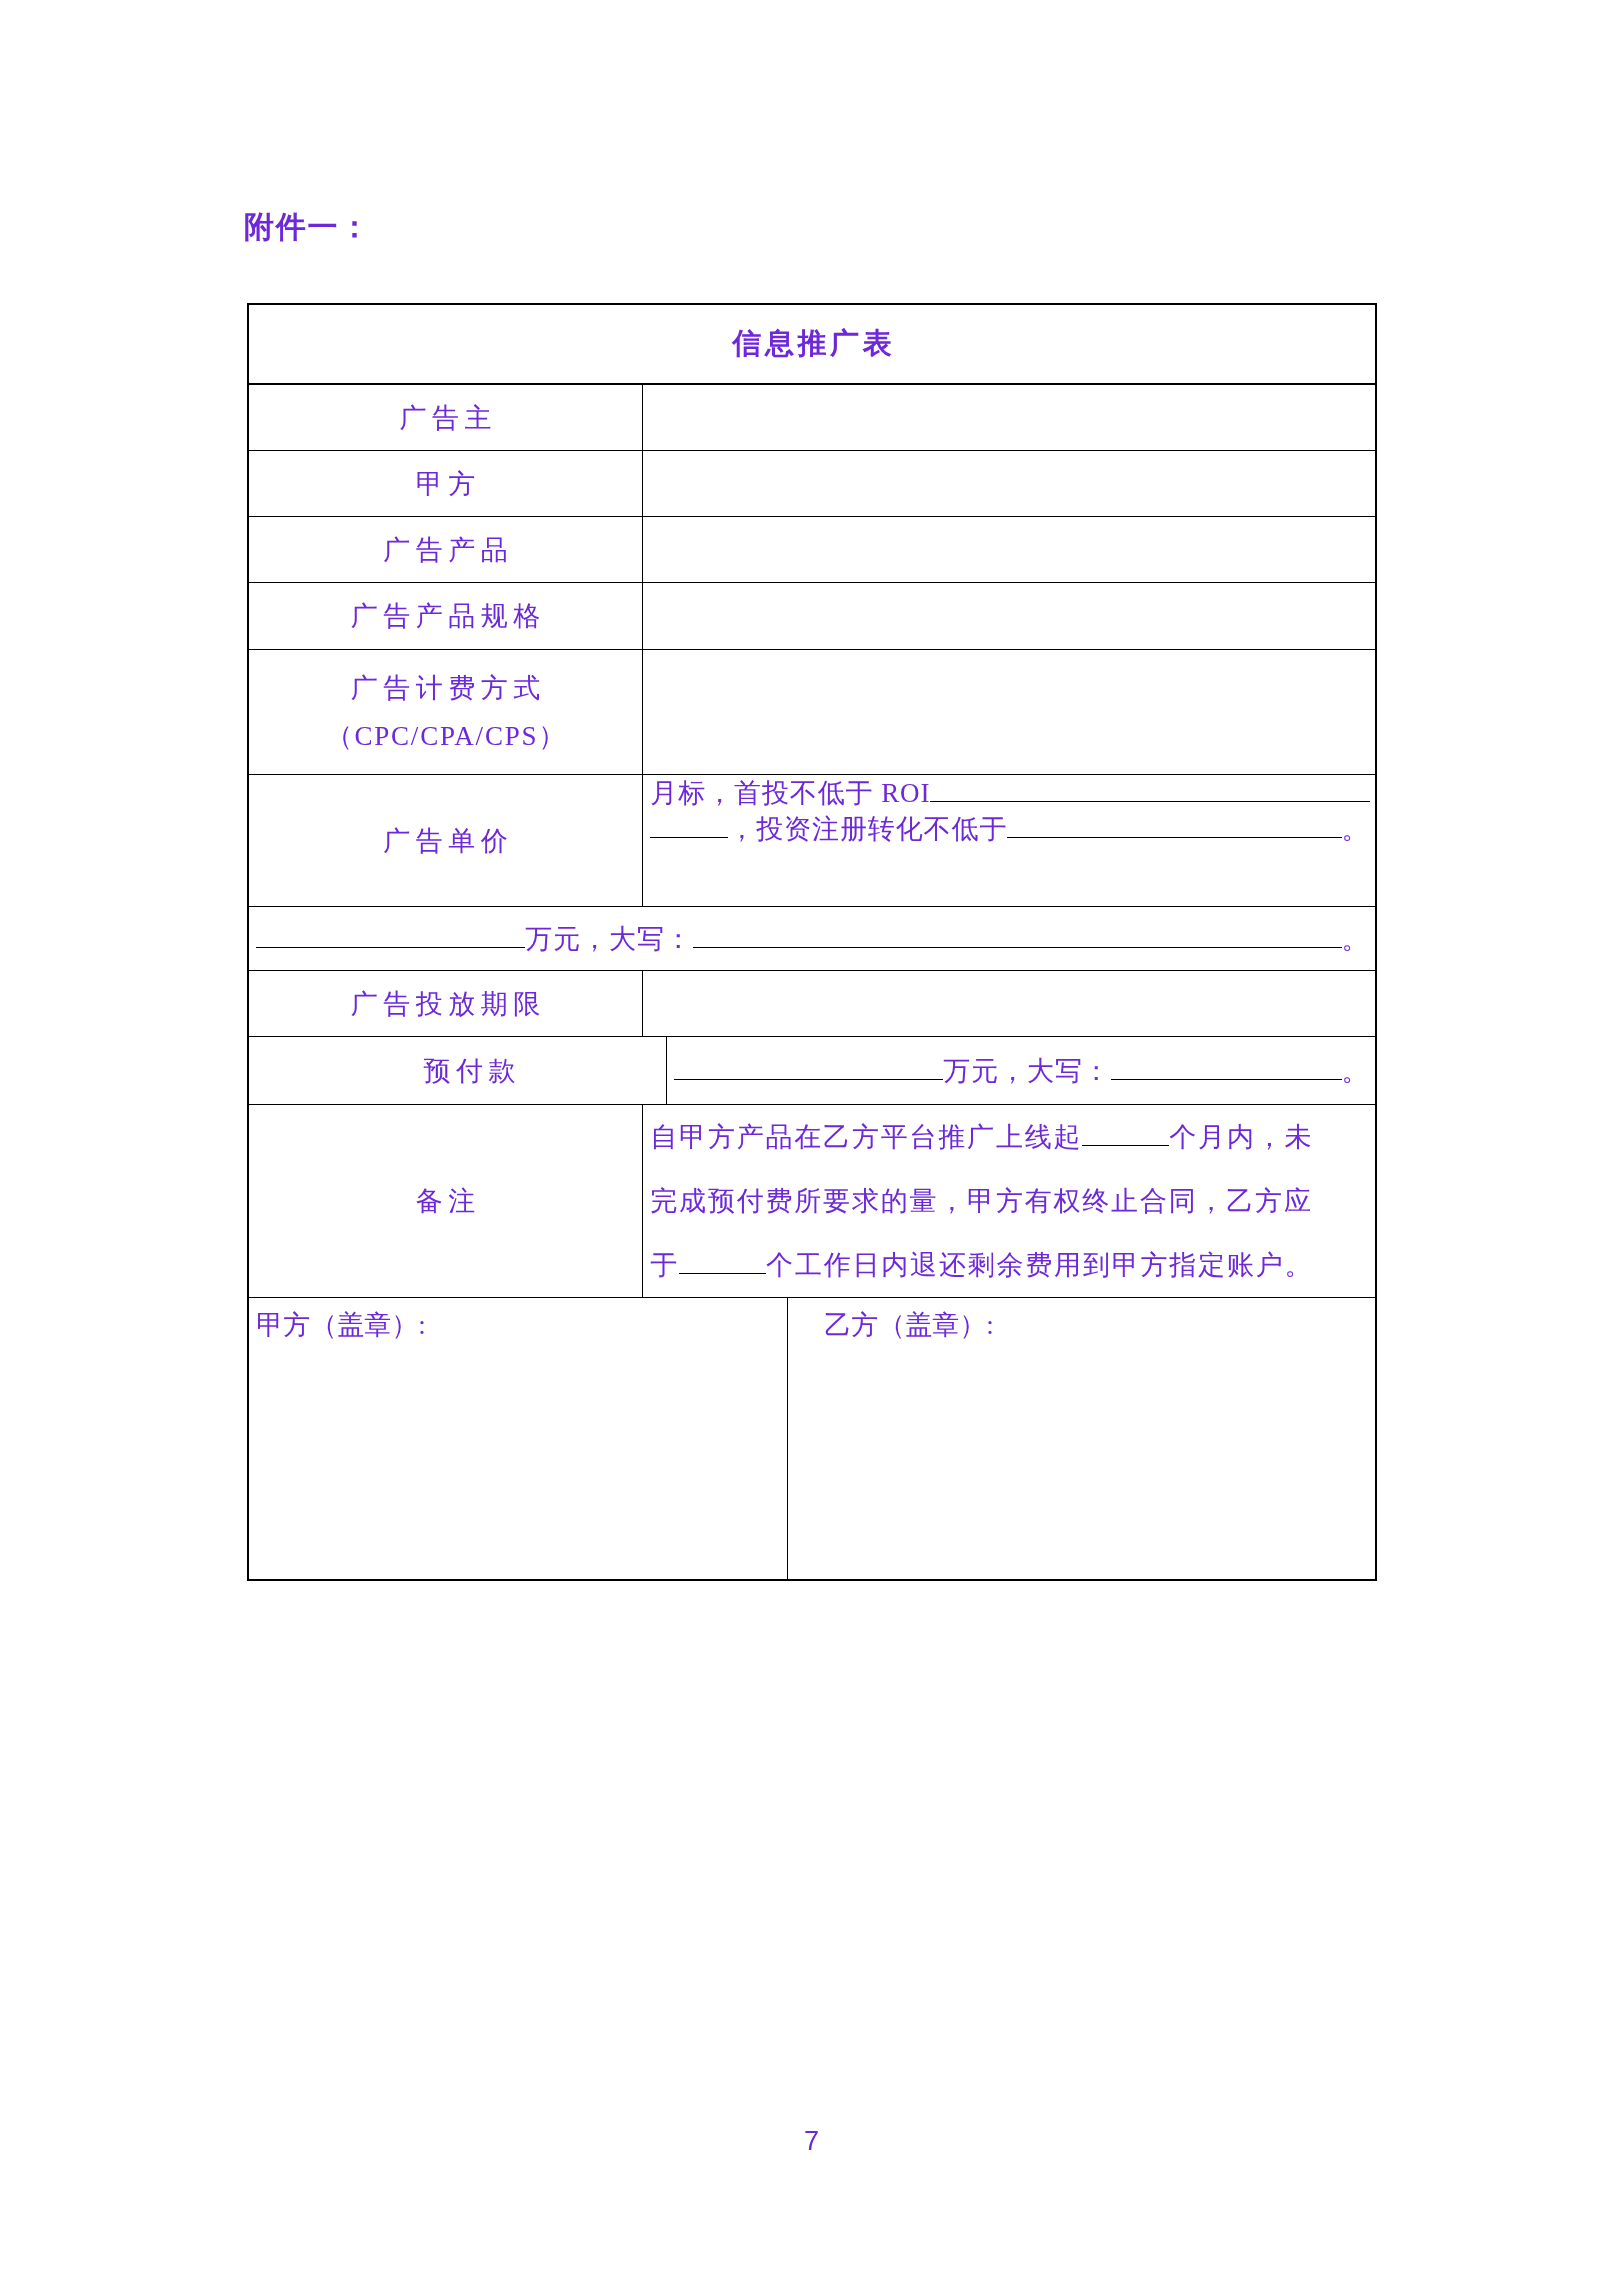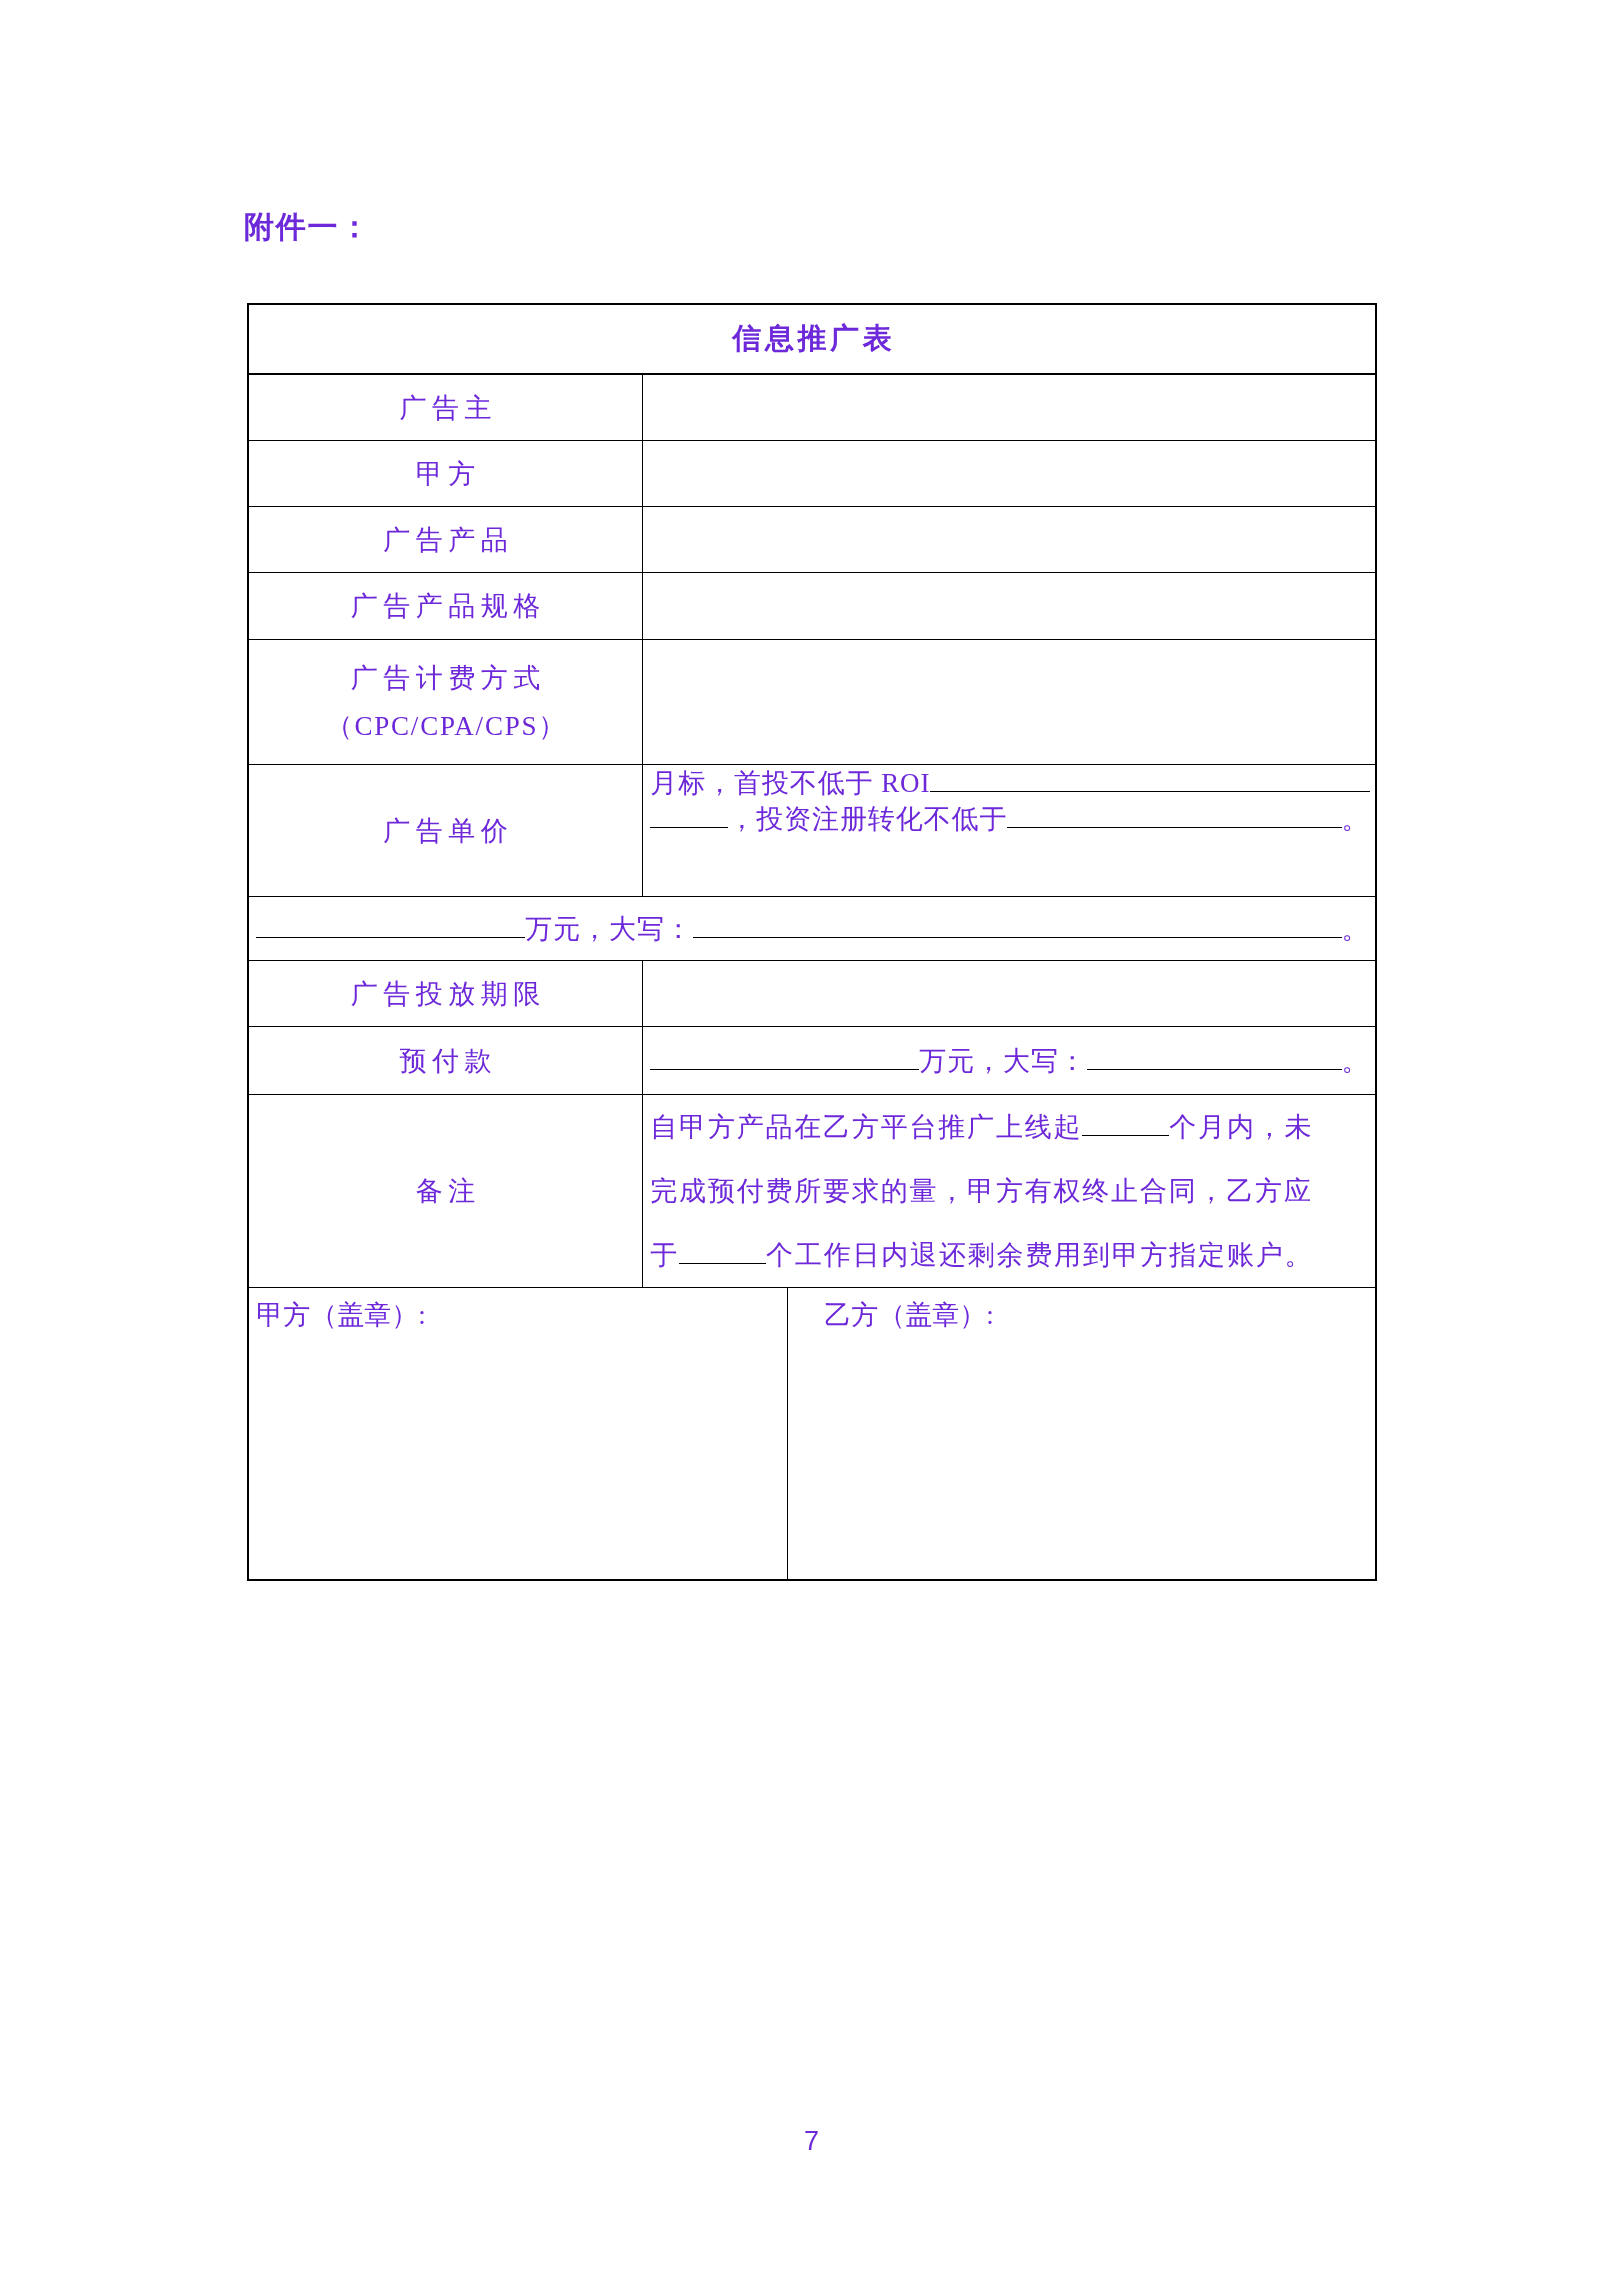--- a/index.html
+++ b/index.html
@@ -65,21 +65,21 @@
 </style>
 </head>
 <body>
 
 <div class="page">
 
   <div class="attachment-label">附件一：</div>
 
   <div class="promo-table">
 
-    <div class="trow title-row" style="height:70px;">
+    <div class="trow title-row" style="height:80px;">
       <span class="title-text">信息推广表</span>
     </div>
 
     <div class="trow" style="height:66px;">
       <div class="lbl">广告主</div>
       <div class="cell"></div>
     </div>
 
     <div class="trow" style="height:66px;">
       <div class="lbl">甲方</div>
@@ -129,21 +129,21 @@
           <span class="txt">。</span>
         </div>
       </div>
     </div>
 
     <div class="trow" style="height:66px;">
       <div class="lbl">广告投放期限</div>
       <div class="cell"></div>
     </div>
 
-    <div class="trow" style="height:68px;">
+    <div class="trow" style="height:68px;padding-left:24px;">
       <div class="lbl">预付款</div>
       <div class="cell">
         <div class="cline">
           <span class="bl" style="width:269px;"></span>
           <span class="txt">万元，大写：</span>
           <span class="bl grow"></span>
           <span class="txt">。</span>
         </div>
       </div>
     </div>

